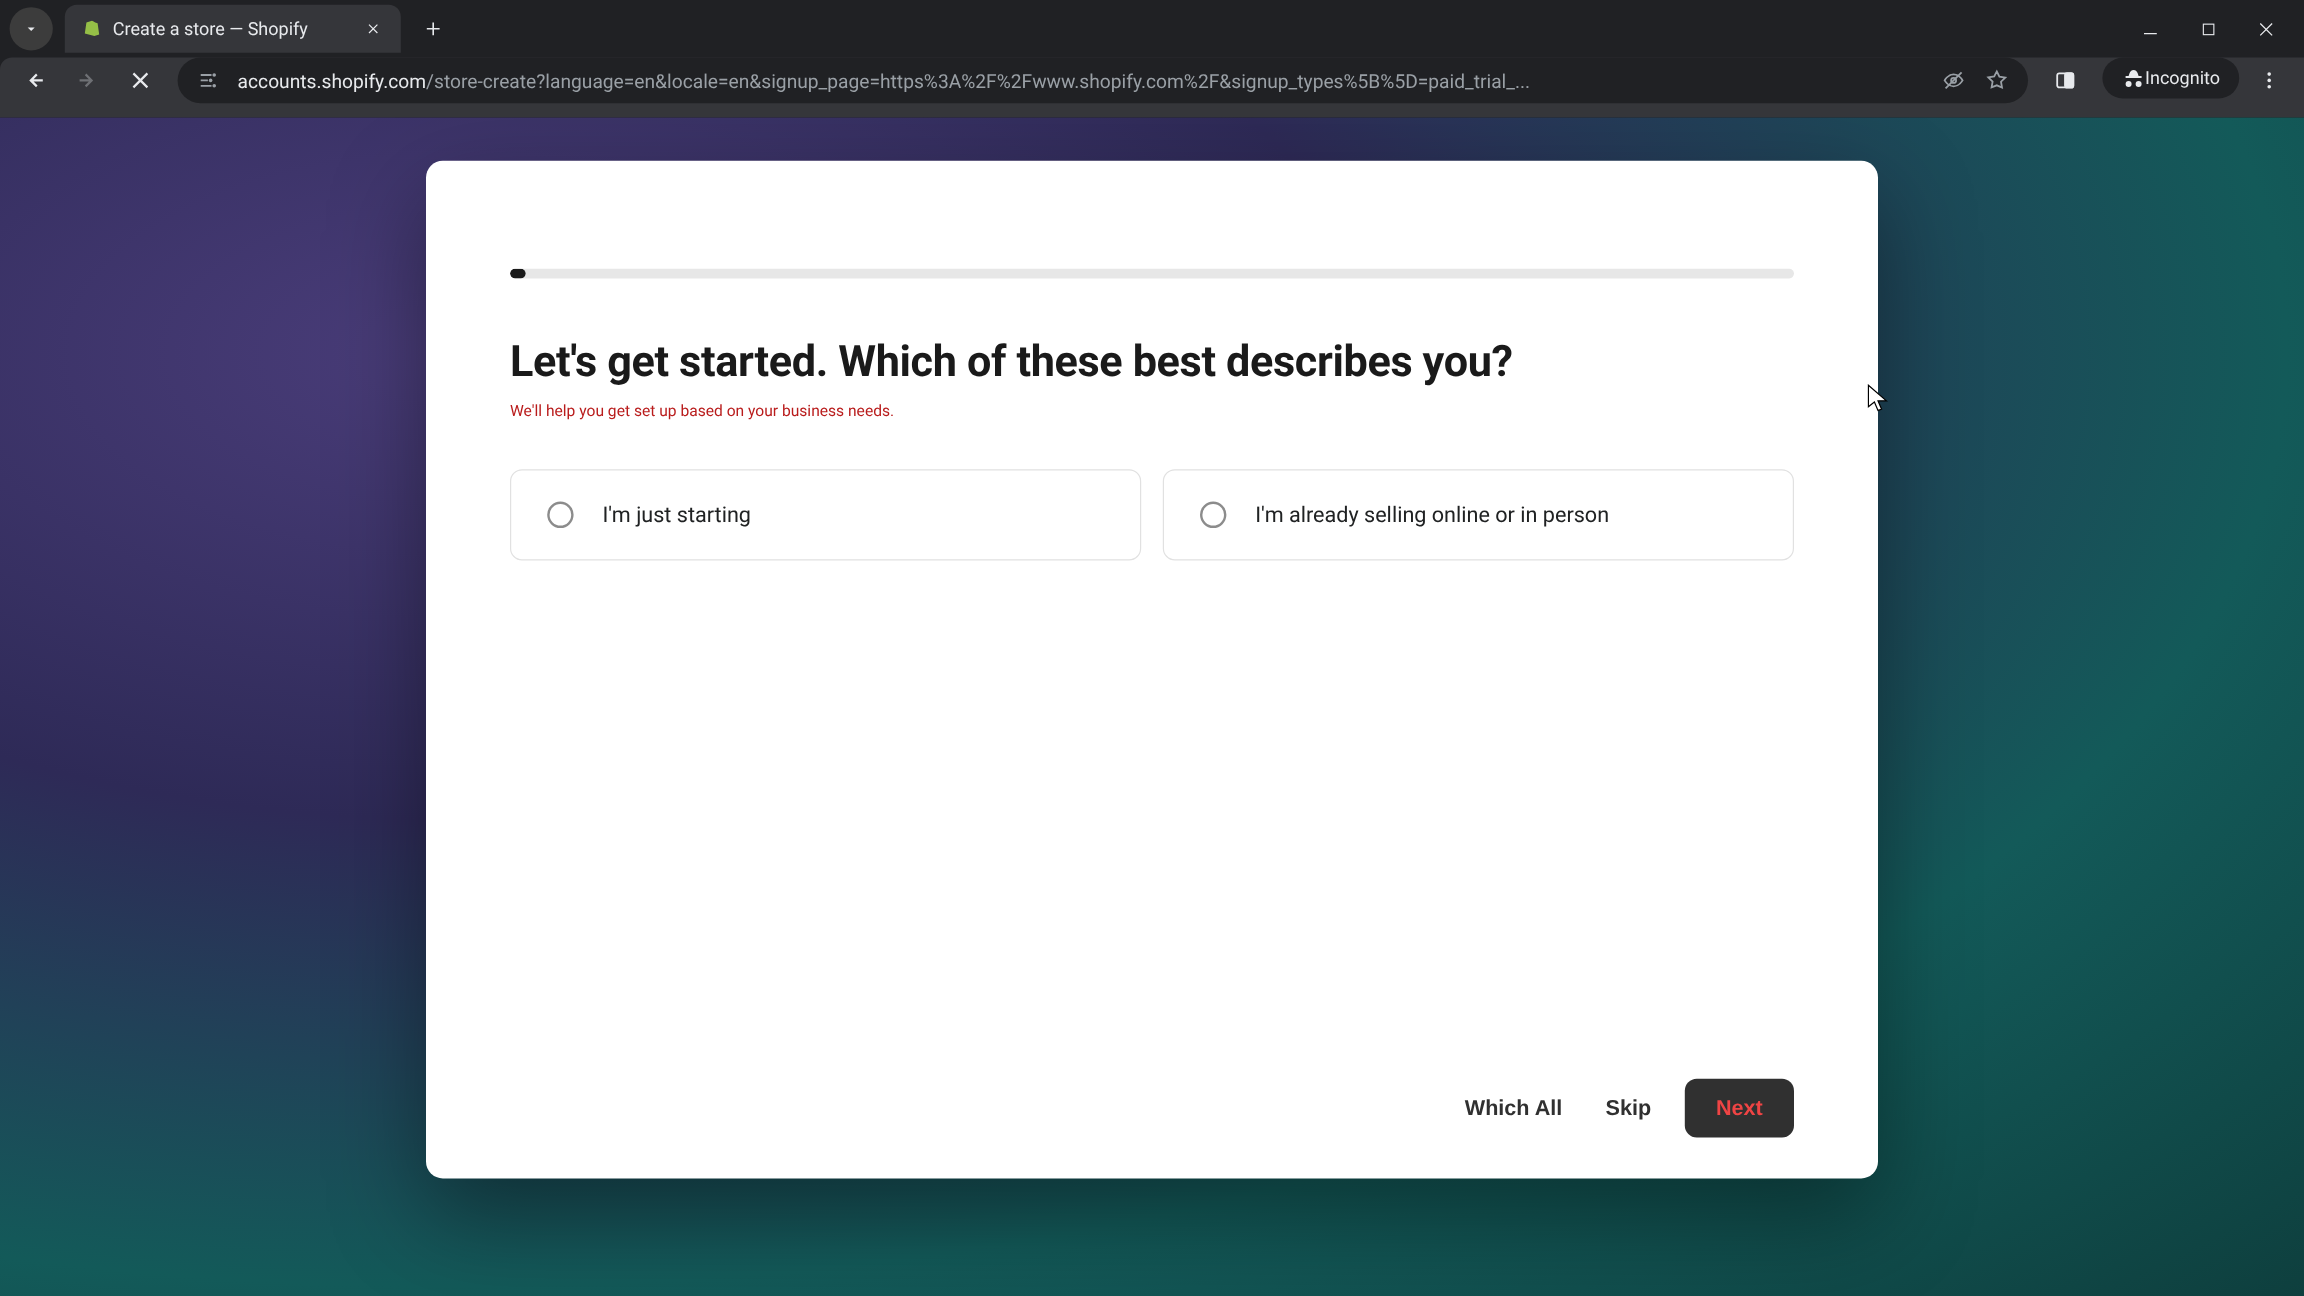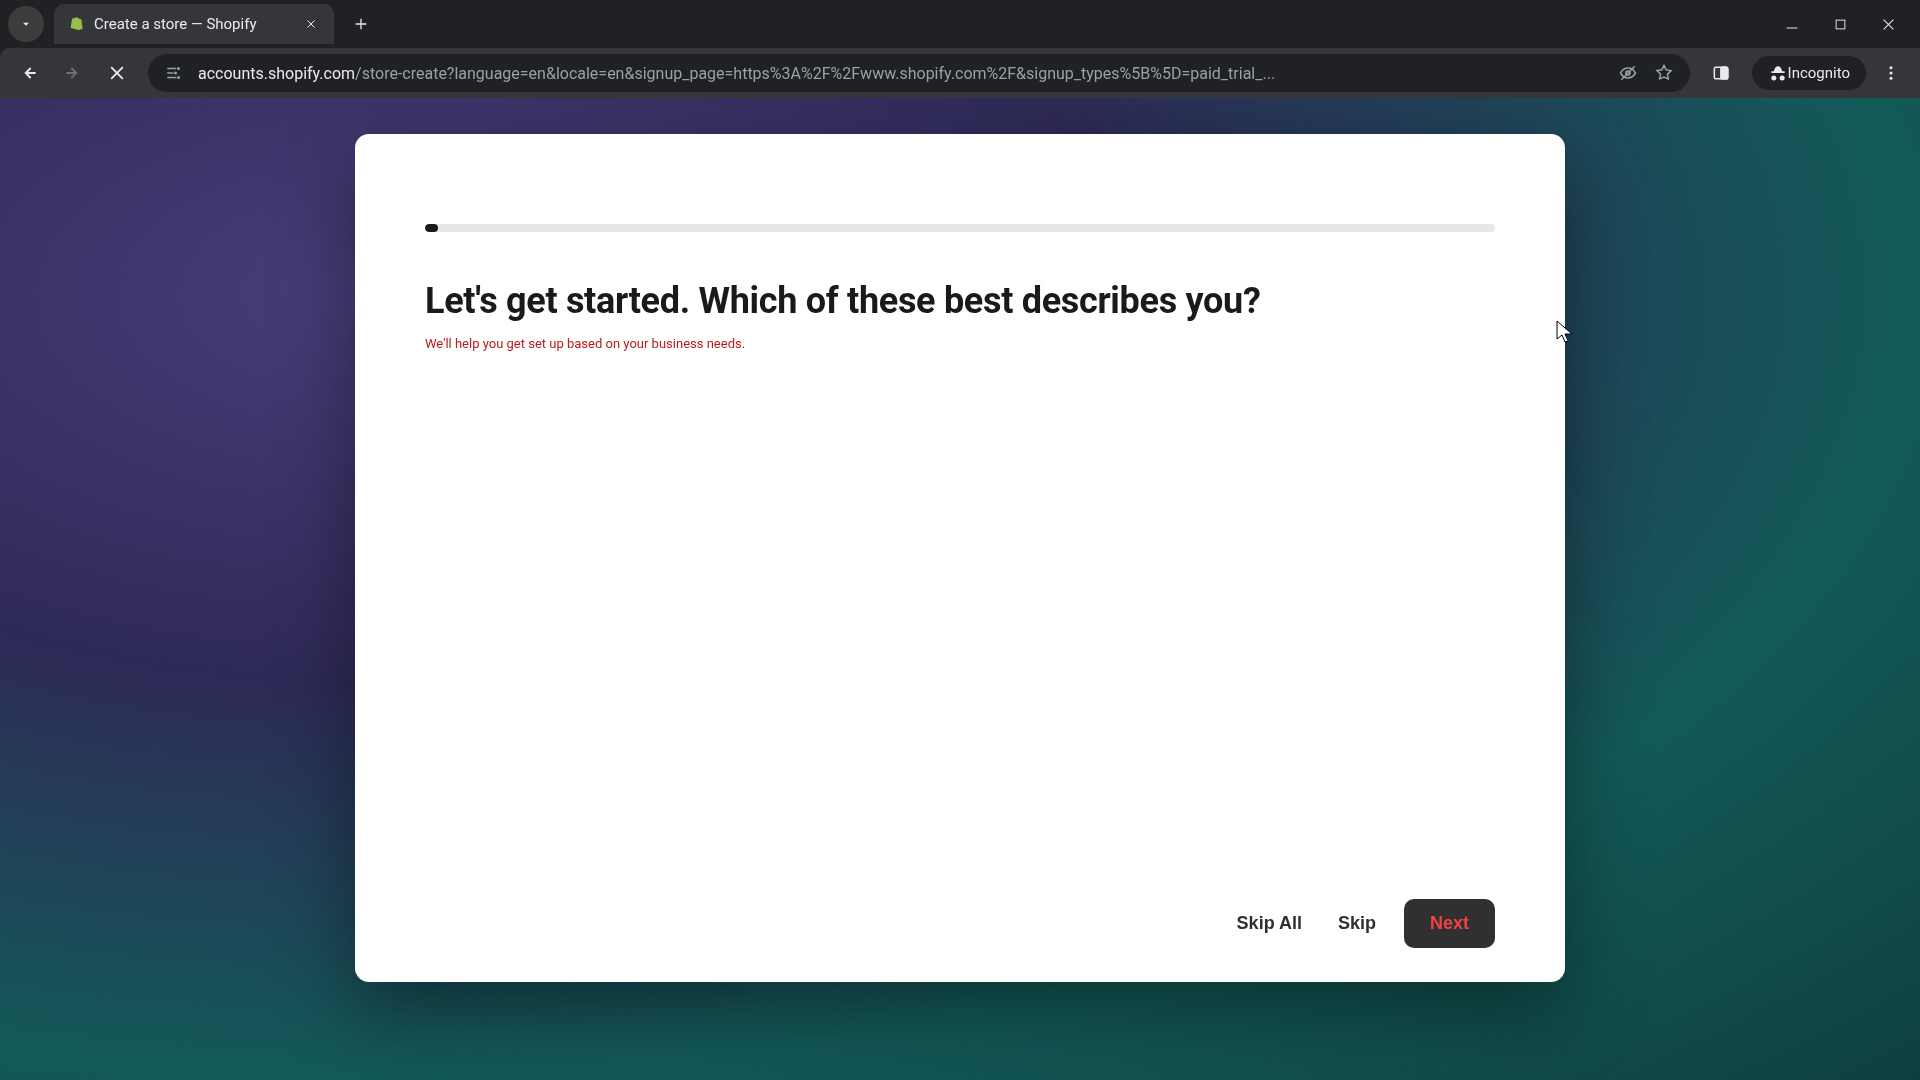--- a/index.html
+++ b/index.html
@@ -16,21 +16,21 @@
   .tab-favicon { width:16px; height:16px; display:flex; align-items:center; justify-content:center; color:#9aa0a6; font-weight:bold; font-size:13px; }
   .tab-title { color:#e8eaed; font-size:15px; flex:1; white-space:nowrap; overflow:hidden; text-overflow:ellipsis; }
   .tab-close { width:18px; height:18px; display:flex; align-items:center; justify-content:center; cursor:pointer; }
   .tab-close svg { width:12px; height:12px; stroke:#e8eaed; stroke-width:2; }
   .new-tab { width:30px; height:30px; display:flex; align-items:center; justify-content:center; margin-left:12px; cursor:pointer; }
   .new-tab svg { width:16px; height:16px; stroke:#e8eaed; stroke-width:2; }
   .titlebar-right { margin-left:auto; display:flex; align-items:center; gap:28px; padding-right:14px; }
   .win-btn { width:20px; height:20px; display:flex; align-items:center; justify-content:center; cursor:pointer; }
   .win-btn svg { stroke:#e8eaed; stroke-width:1.5; fill:none; }
 
-  .toolbar { height: 50px; background:#35363a; display:flex; align-items:center; padding: 0 10px; border-top-left-radius: 10px; gap: 6px; }
+  .toolbar { height: 50px; background:#35363a; display:flex; align-items:flex-start; padding: 0 10px; border-top-left-radius: 10px; gap: 6px; }
   .nav-btn { width:38px; height:38px; display:flex; align-items:center; justify-content:center; cursor:pointer; border-radius:50%; }
   .nav-btn svg { width:20px; height:20px; stroke:#e8eaed; stroke-width:2.2; fill:none; }
   .nav-btn.disabled svg { stroke:#6e7074; }
   .addressbar { flex:1; height:38px; background:#202124; border-radius:20px; display:flex; align-items:center; padding:0 14px; gap:12px; margin: 0 6px; }
   .site-chip { width:24px; height:24px; display:flex; align-items:center; justify-content:center; }
   .site-chip svg { width:18px; height:18px; fill:#9aa0a6; }
   .url { flex:1; color:#e8eaed; font-size:16px; white-space:nowrap; overflow:hidden; text-overflow:ellipsis; }
   .url .path { color:#9aa0a6; }
   .addr-icon { width:24px; height:24px; display:flex; align-items:center; justify-content:center; cursor:pointer; }
   .addr-icon svg { width:20px; height:20px; stroke:#9aa0a6; fill:none; stroke-width:1.8; }
@@ -182,23 +182,33 @@
 <div class="viewport">
 
   <div class="modal">
     <div class="progress">
       <div class="progress-fill"></div>
     </div>
 
     <h1 class="heading">Let's get started. Which of these best describes you?</h1>
     <p class="subheading">We'll help you get set up based on your business needs.</p>
 
+    <div class="options">
+      <label class="option">
+        <span class="radio"></span>
+        <span class="option-label">I'm just starting</span>
+      </label>
+      <label class="option">
+        <span class="radio"></span>
+        <span class="option-label">I'm already selling online or in person</span>
+      </label>
+    </div>
 
     <div class="footer">
-      <button class="link-btn">Skip All</button>
+      <button class="link-btn">Which All</button>
       <button class="link-btn">Skip</button>
       <button class="primary-btn">Next</button>
     </div>
   </div>
 
   <div class="cursor">
     <svg viewBox="0 0 20 26">
         <path d="M1 1l0 18 5-4 3 7 3-1-3-7 7 0z" fill="#fff" stroke="#000" stroke-width="1"></path>
       </svg>
   </div>

